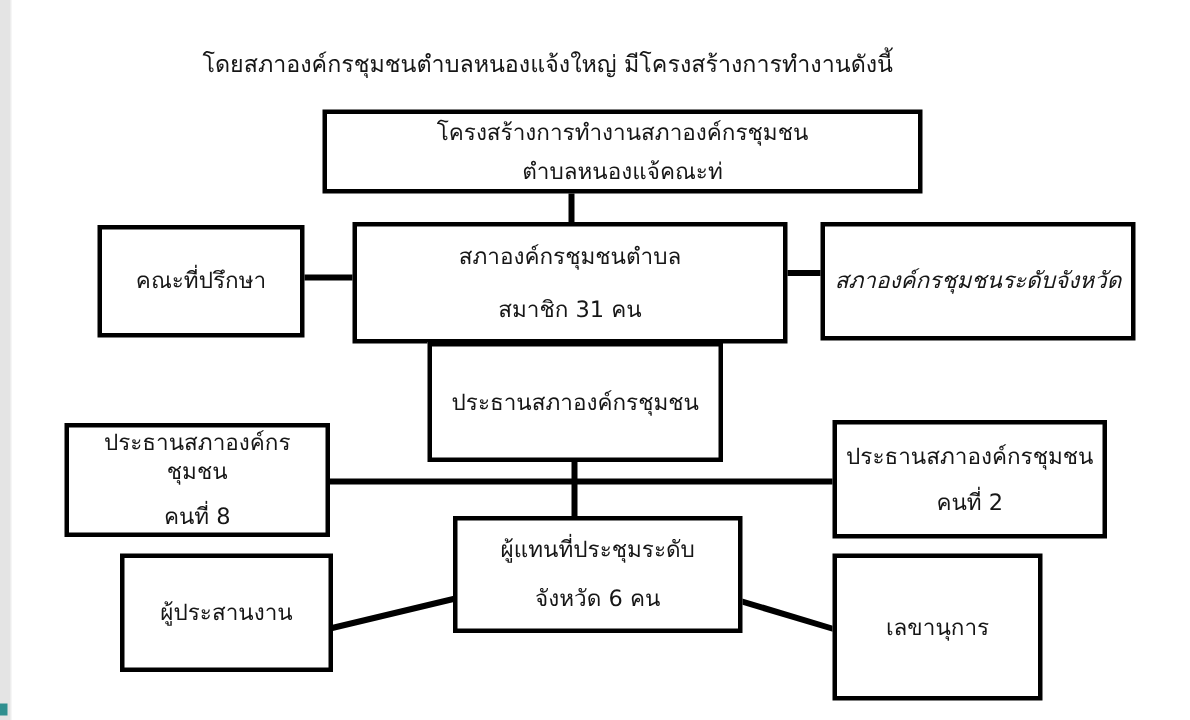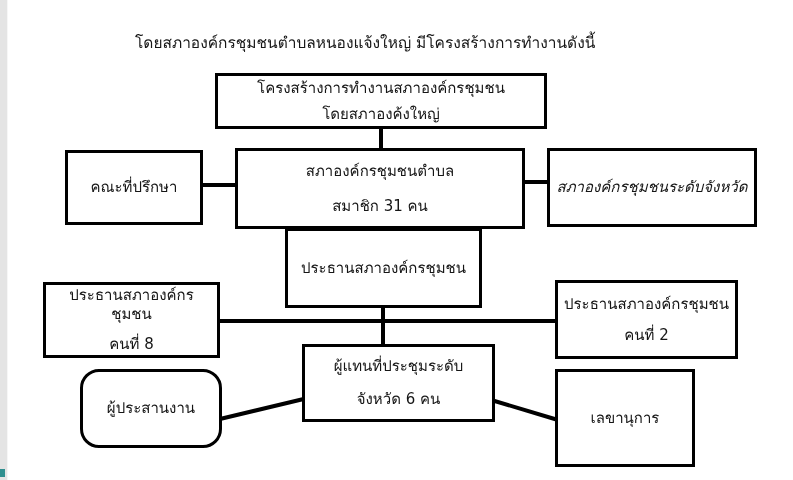--- a/index.html
+++ b/index.html
@@ -30,29 +30,29 @@
     box-sizing:border-box;
     background:#ffffff;
     border:3px solid #000000;
     display:flex;flex-direction:column;
     align-items:center;justify-content:center;
     text-align:center;
     font-size:15px;line-height:1.25;color:#161616;
     gap:13px;
     padding:2px 4px;
   }
-  .b-structure{left:215px;top:73px;width:332px;height:56px;gap:7px;}
+  .b-structure{left:215px;top:73px;width:400px;height:56px;gap:7px;}
   .b-advisors{left:65px;top:150px;width:138px;height:75px;}
   .b-council{left:235px;top:148px;width:290px;height:81px;gap:16px;}
   .b-provincial{left:547px;top:148px;width:210px;height:79px;font-style:italic;}
   .b-chairman{left:285px;top:228px;width:197px;height:80px;}
   .b-chair1{left:43px;top:282px;width:177px;height:76px;gap:12px;}
   .b-chair2{left:555px;top:280px;width:183px;height:79px;gap:12px;}
   .b-delegates{left:302px;top:344px;width:193px;height:78px;gap:14px;}
-  .b-coordinator{left:80px;top:369px;width:142px;height:79px;border-radius:19px;}
+  .b-coordinator{left:80px;top:369px;width:142px;height:79px;}
   .b-secretary{left:555px;top:369px;width:140px;height:98px;}
 </style>
 </head>
 <body>
 
 <div class="screen">
 
   <div class="edge-strip"></div>
   <div class="corner-mark"></div>
 
@@ -63,21 +63,21 @@
     <line x1="201" y1="185" x2="239" y2="185" stroke="#000" stroke-width="4"></line>
     <line x1="521" y1="182" x2="551" y2="182" stroke="#000" stroke-width="4"></line>
     <line x1="383" y1="306" x2="383" y2="348" stroke="#000" stroke-width="4"></line>
     <line x1="218" y1="321" x2="557" y2="321" stroke="#000" stroke-width="4"></line>
     <line x1="220" y1="419" x2="312" y2="397" stroke="#000" stroke-width="4"></line>
     <line x1="448" y1="387" x2="558" y2="420" stroke="#000" stroke-width="4"></line>
   </svg>
 
   <div class="box b-structure">
     <span>โครงสร้างการทำงานสภาองค์กรชุมชน</span>
-    <span>โดยสภาองค้งใหญ่</span>
+    <span>ตำบลหนองแจ้คณะท่</span>
   </div>
 
   <div class="box b-advisors">
     <span>คณะที่ปรึกษา</span>
   </div>
 
   <div class="box b-council">
     <span>สภาองค์กรชุมชนตำบล</span>
     <span>สมาชิก 31 คน</span>
   </div>

